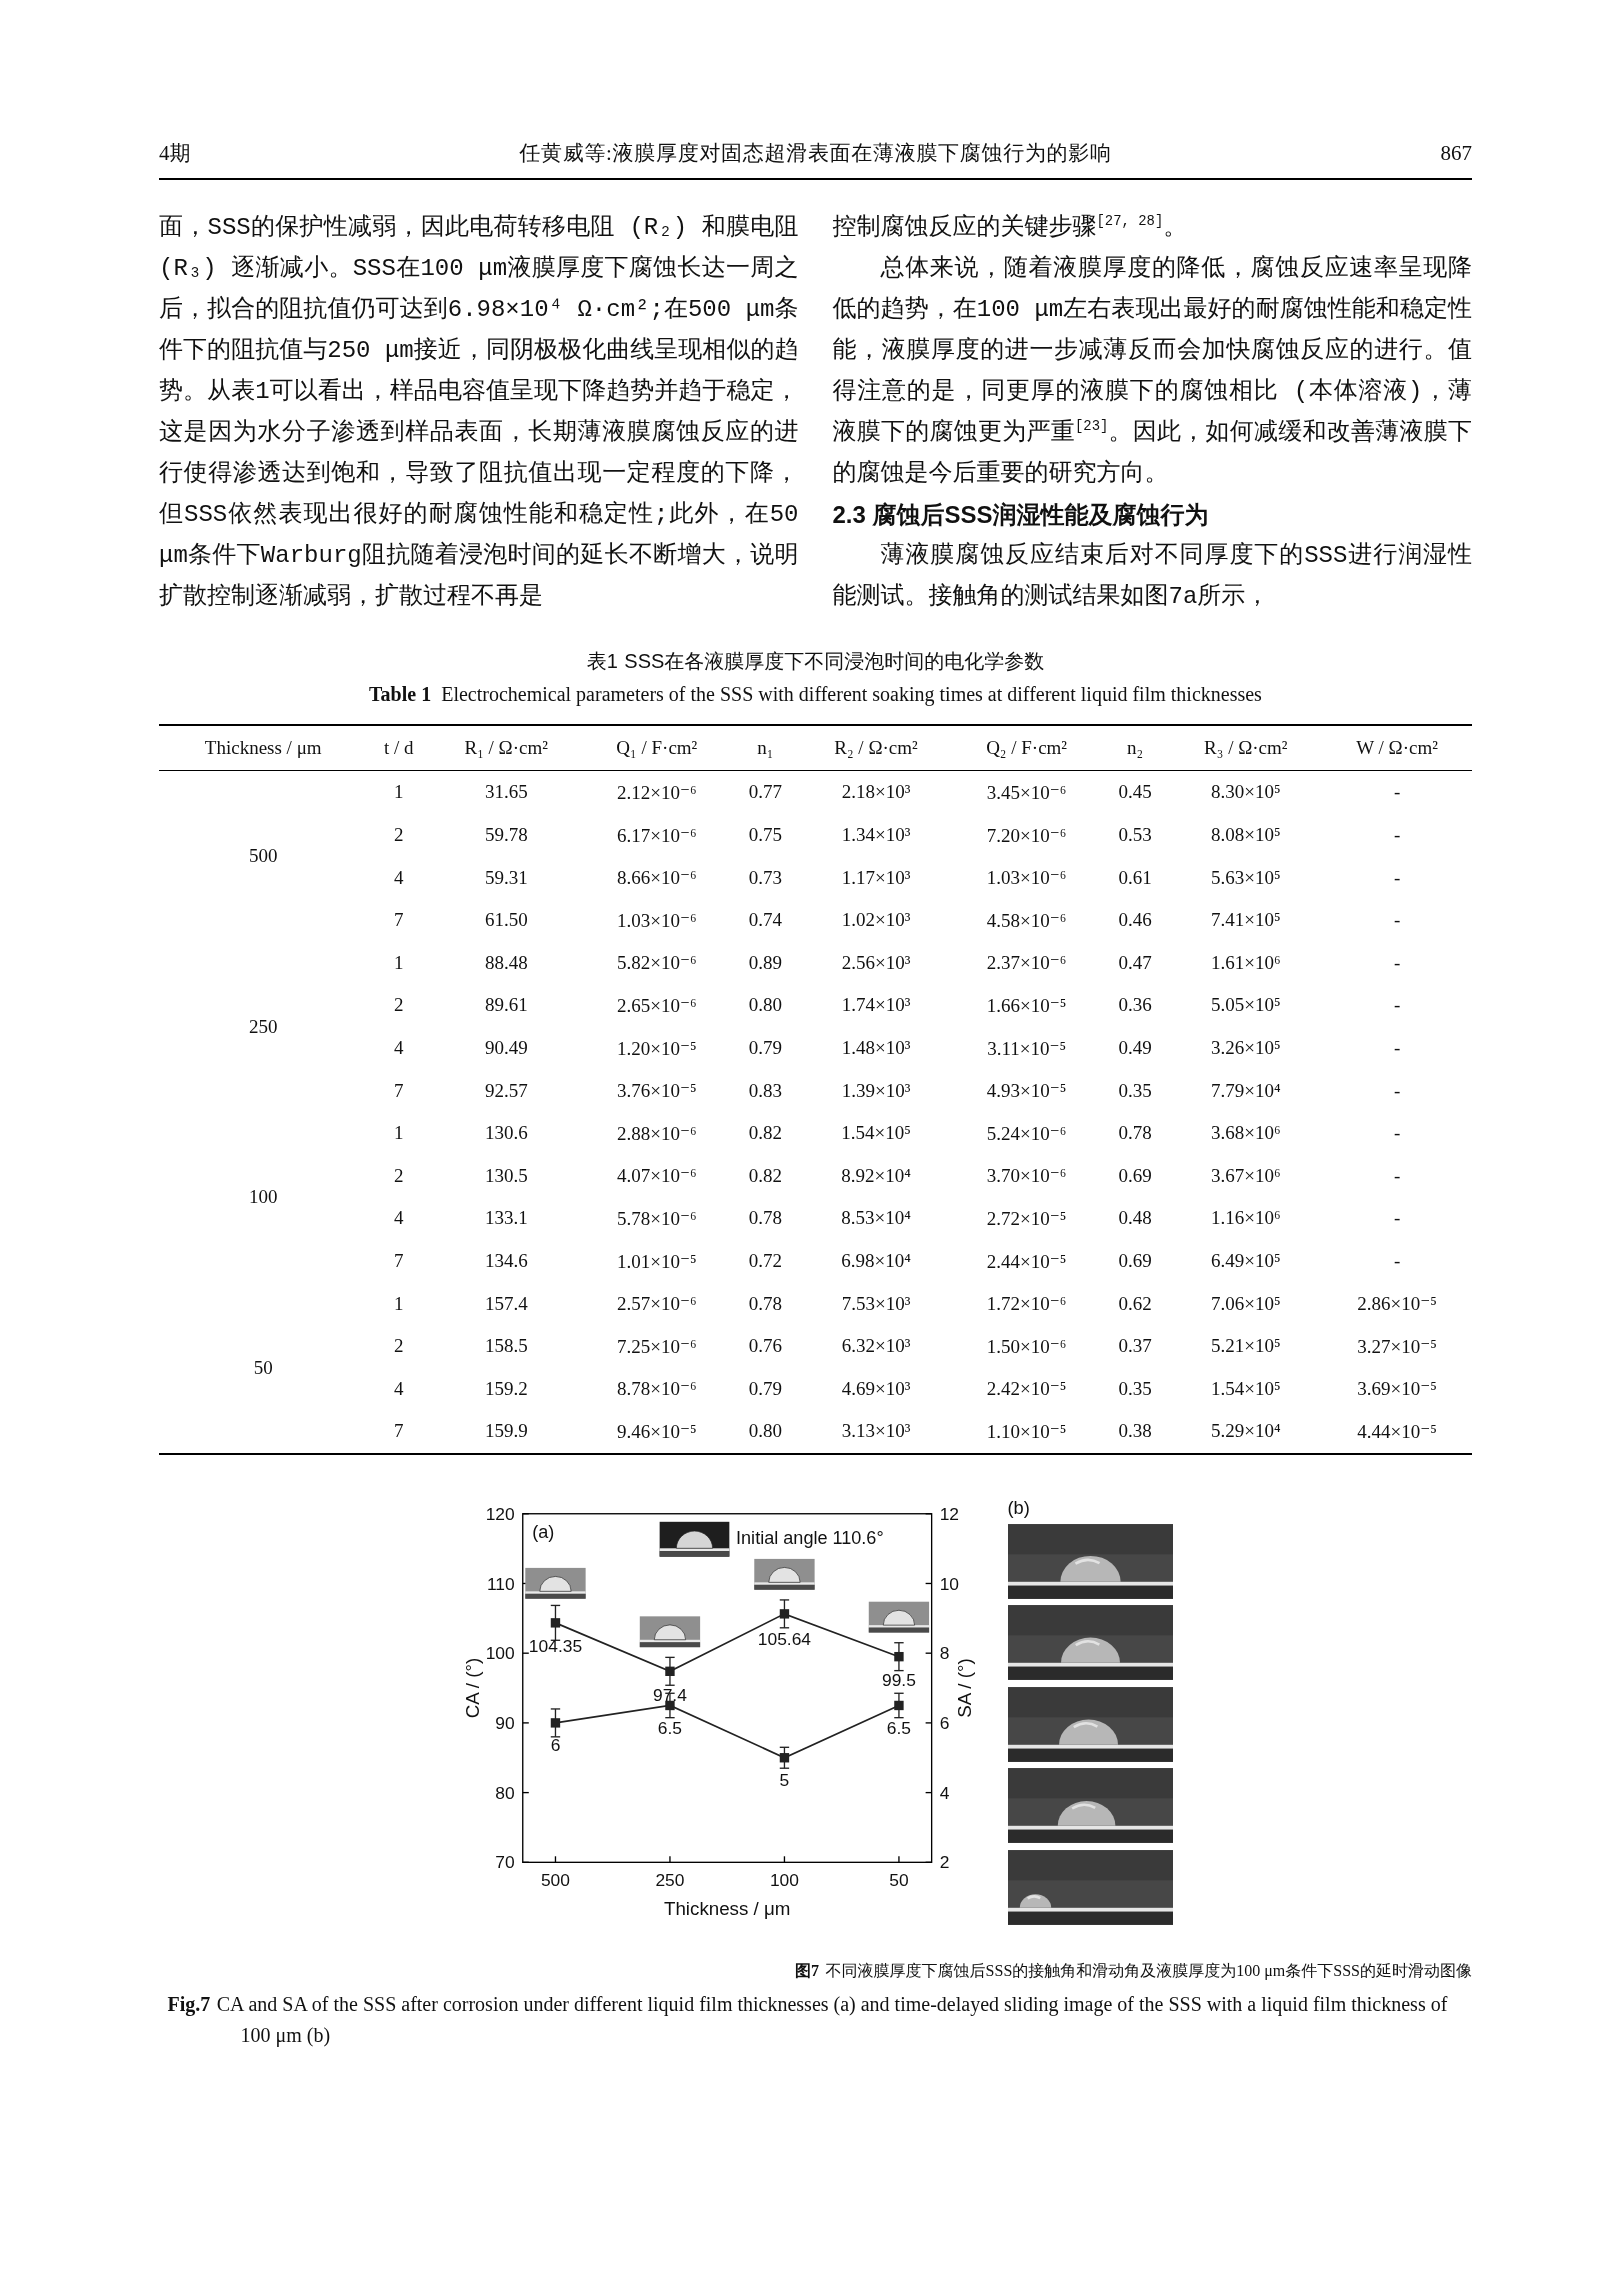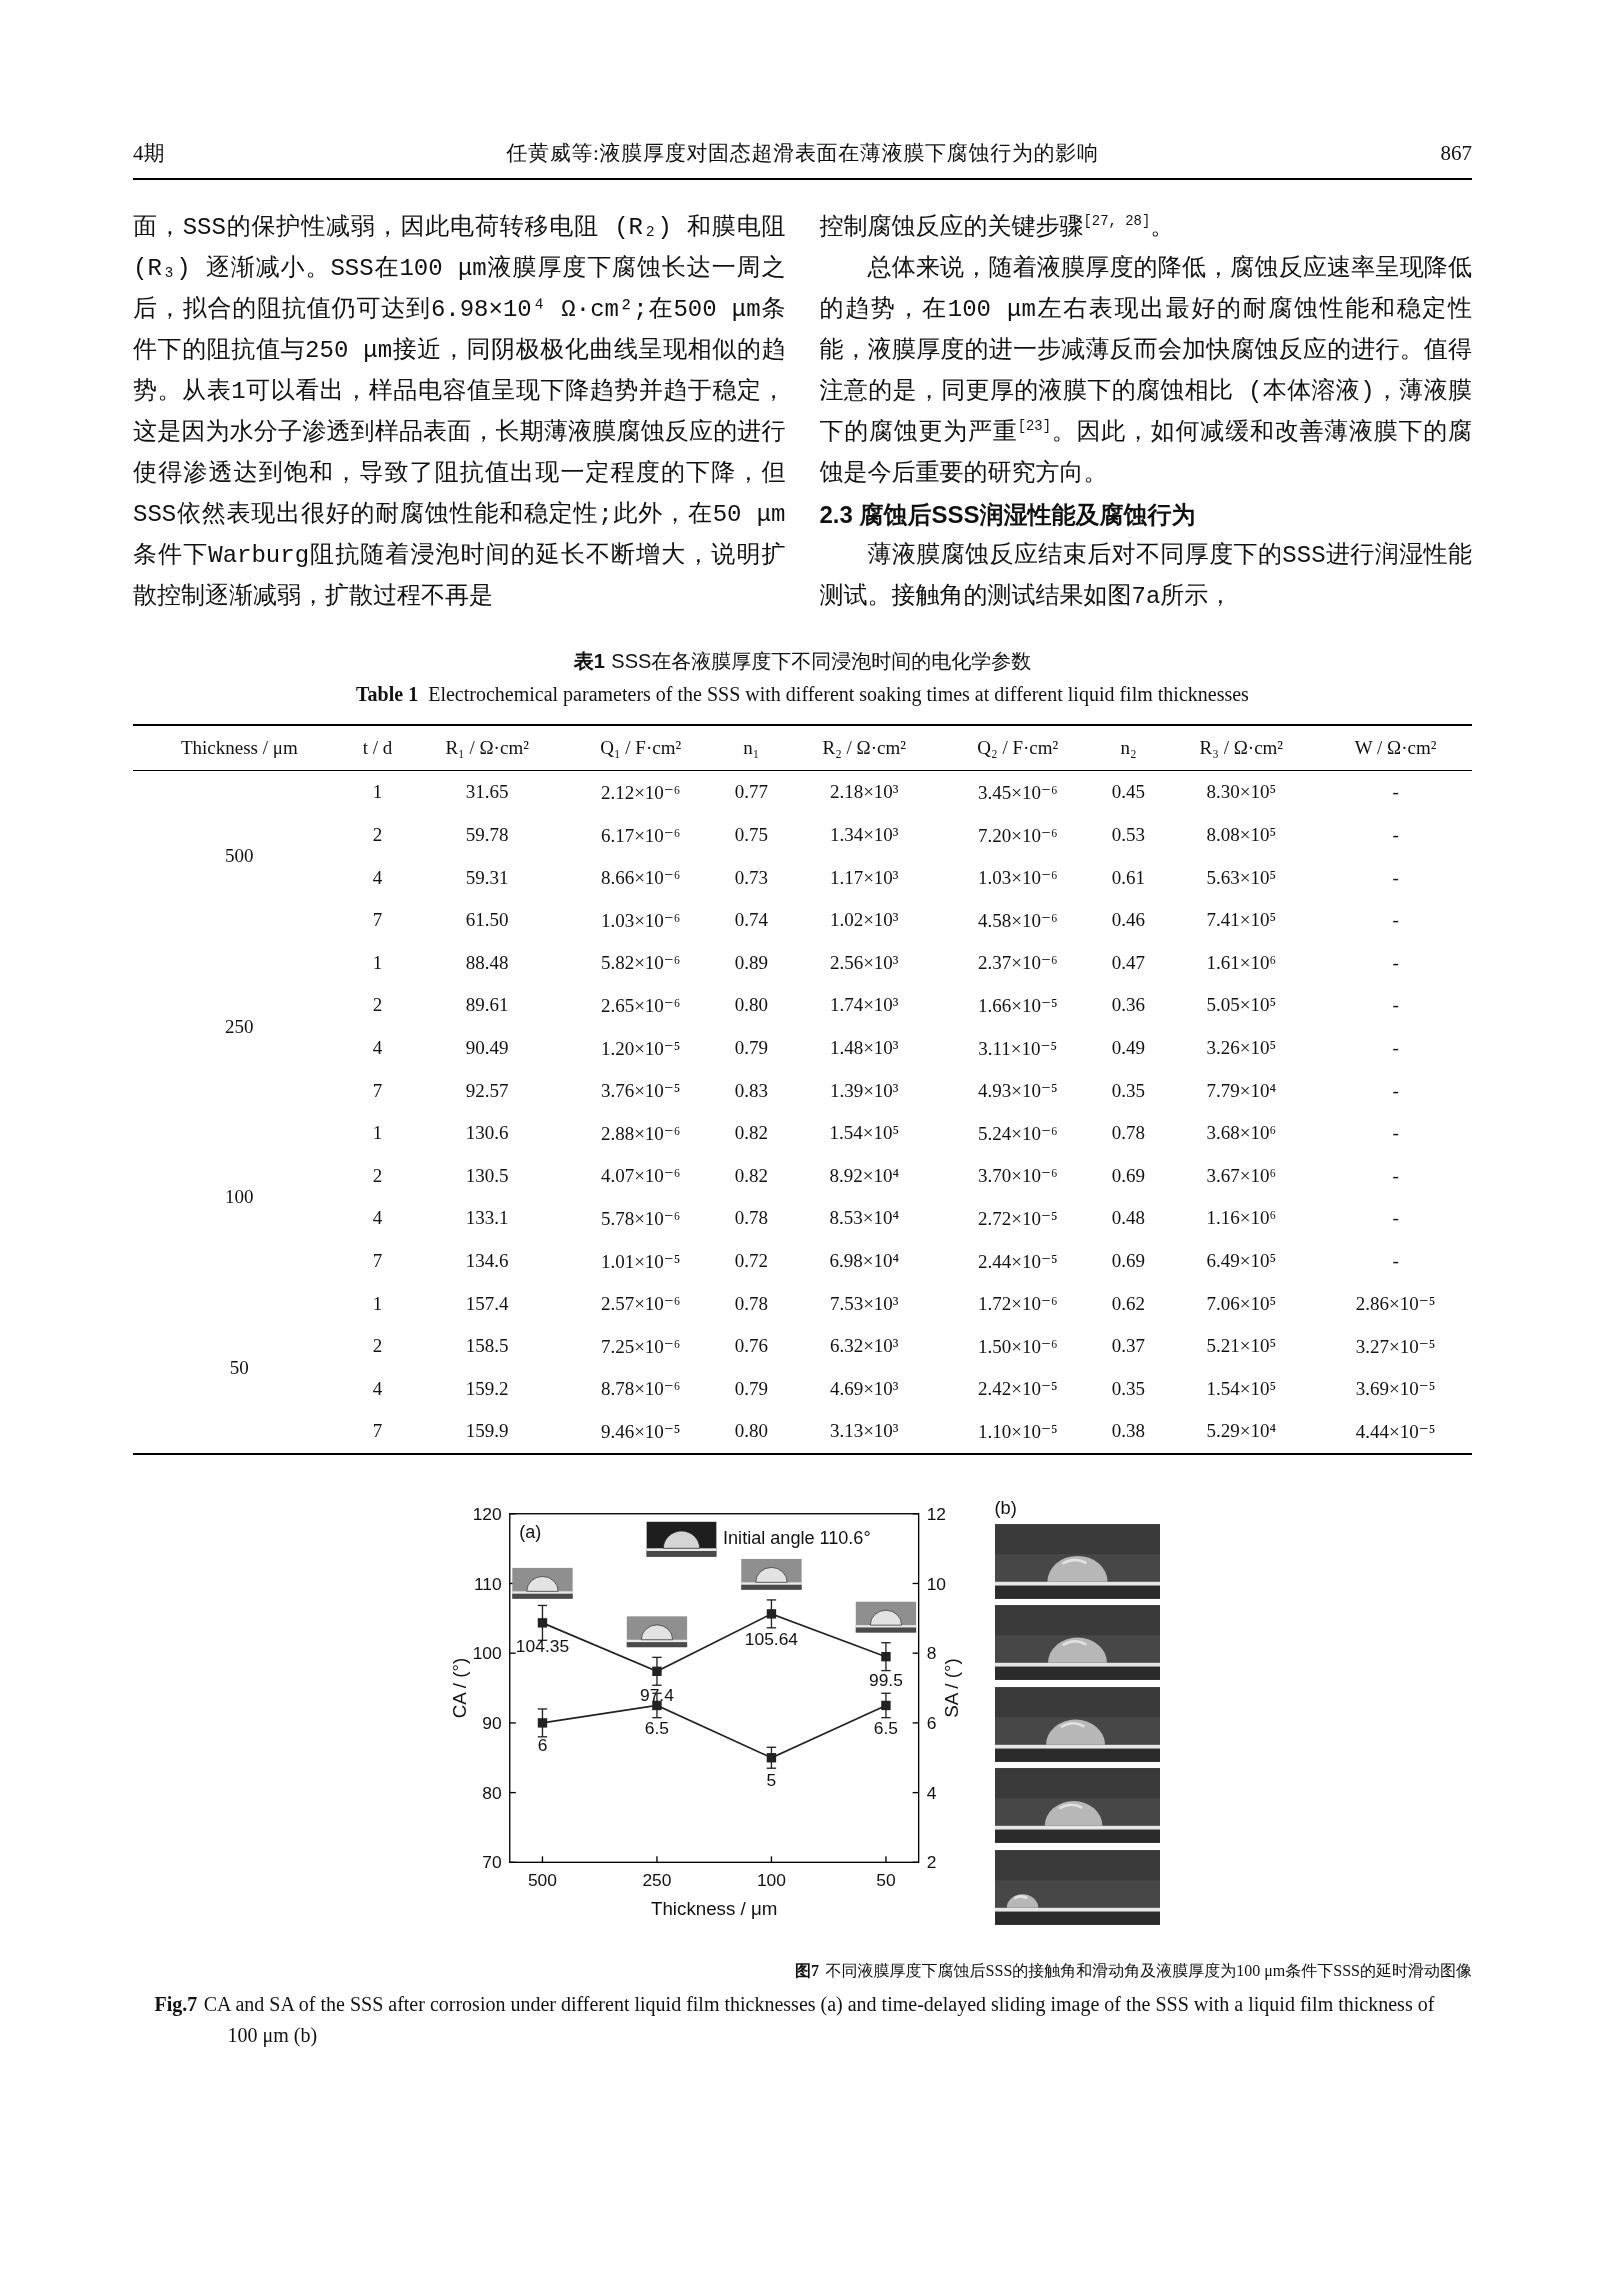--- a/index.html
+++ b/index.html
@@ -1,33 +1,33 @@
 <!DOCTYPE html>
 <html style="font-size:10.5px"><head>
 <meta charset="utf-8">
 <style>
   *{box-sizing:border-box;}
   html,body{margin:0;padding:0;}
   body{background:#d9d9d9;}
   .page{width:1623px;height:2295px;background:#fff;margin:0 auto;position:relative;
         font-family:"Liberation Serif","DejaVu Serif",serif;color:#111;overflow:hidden;}
-  .content{position:absolute;left:133px;right:151px;top:139px;}
+  .content{position:absolute;left:159px;right:151px;top:139px;}
   .header{display:flex;align-items:baseline;font-size:21px;}
   .header .issue{width:144px;}
   .header .ptitle{flex:1;text-align:center;letter-spacing:0.7px;}
   .header .pnum{width:144px;text-align:right;}
   .rule{border-top:2px solid #000;margin-top:10.5px;}
   .cols{display:flex;gap:34px;margin-top:27.5px;}
   .col{width:calc(50% - 17px);font-size:24px;line-height:41px;text-align:justify;}
   .col p{margin:0;font-family:Liberation Mono, monospace;}
   .col p.indent{text-indent:2em;}
   .col h3{margin:0;font-size:24px;line-height:41px;font-family:"Liberation Sans","DejaVu Sans",sans-serif;font-weight:bold;}
   sup{font-size:0.58em;line-height:0;}
   .tbl-caption-zh{text-align:center;margin-top:31px;font-size:20px;font-family:"Liberation Sans","DejaVu Sans",sans-serif;}
-  .tbl-caption-zh .cap-label{font-weight:bold;margin-right:6.5px;}
+  .tbl-caption-zh .cap-label{font-weight:normal;margin-right:6.5px;}
   .tbl-caption-en{text-align:center;margin-top:7.9px;font-size:20px;}
   .tbl-caption-en .cap-label{font-weight:bold;margin-right:10px;}
   table.data{width:100%;border-collapse:collapse;margin-top:18.3px;font-size:19px;
              border-top:2px solid #000;border-bottom:2px solid #000;}
   table.data th{font-weight:normal;border-bottom:1.3px solid #000;padding:11px 3.9px;text-align:center;white-space:nowrap;}
   table.data td{padding:9.8px 3.9px;text-align:center;white-space:nowrap;}
   .figure{display:flex;justify-content:center;align-items:flex-start;gap:26px;margin-top:42px;}
   .chart-wrap{width:523px;}
   .chart-wrap svg{display:block;width:523px;height:429px;}
   .bcol{width:165px;}

